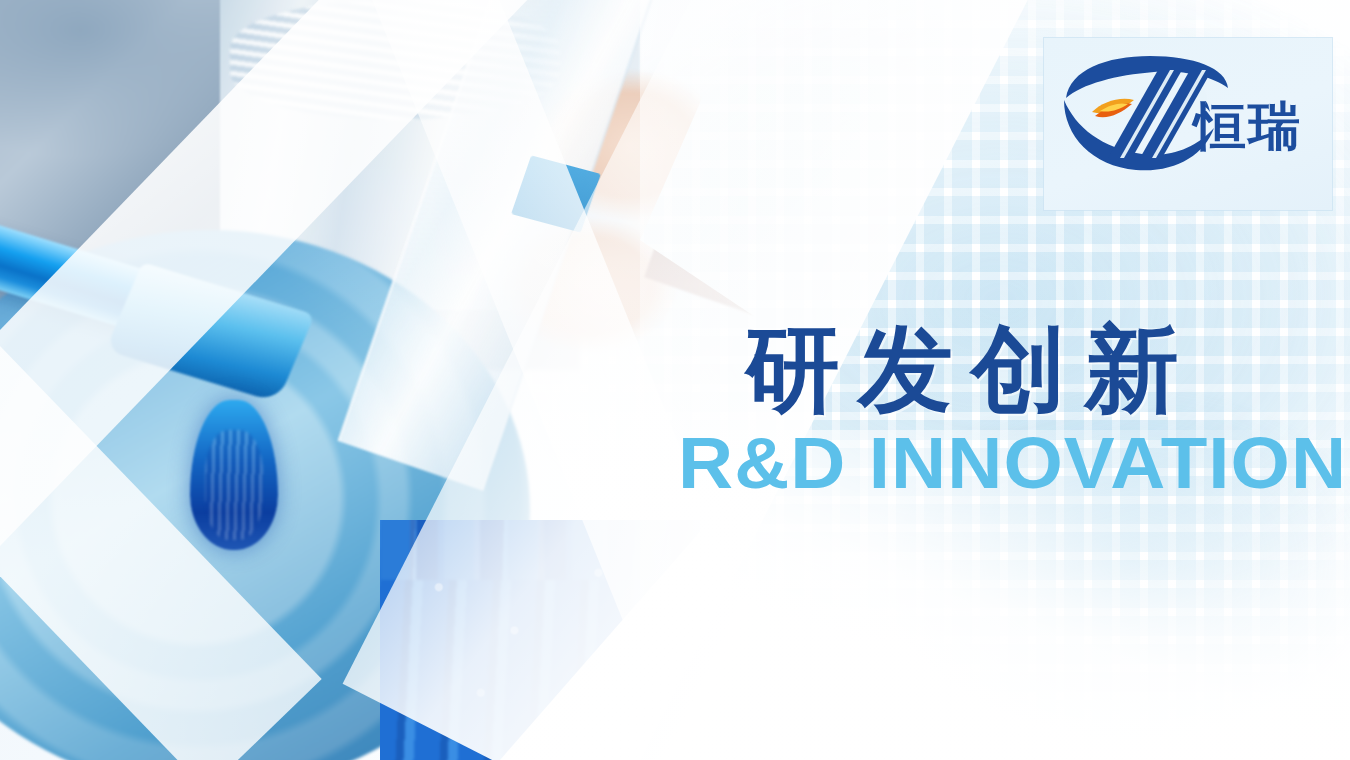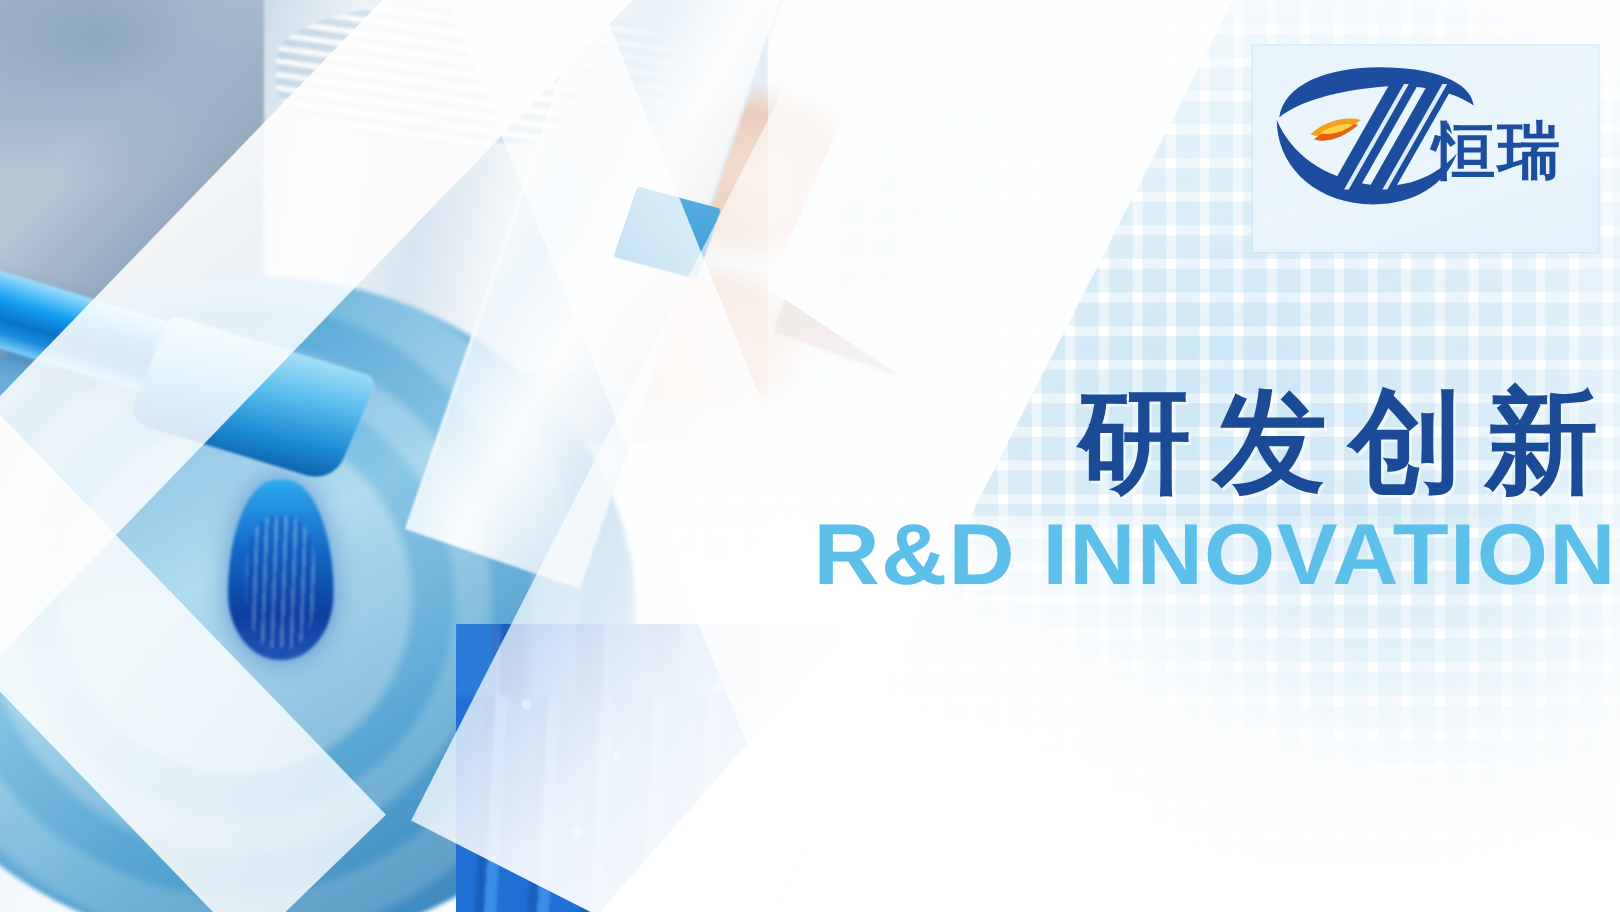--- a/index.html
+++ b/index.html
@@ -217,21 +217,20 @@
   }
   .title-cn{
     font-family:"Liberation Sans","DejaVu Sans",sans-serif;
     font-weight:bold;
     font-size:95px;
     line-height:1;
     color:#1b4a96;
     letter-spacing:18px;
     white-space:nowrap;
     text-shadow:2px 2px 0 rgba(255,255,255,.55);
-    text-align:right;
   }
   .title-en{
     margin-top:10px;
     margin-left:-67px;
     font-family:"Liberation Sans","DejaVu Sans",sans-serif;
     font-weight:bold;
     font-size:72px;
     line-height:1;
     color:#5cc0ea;
     letter-spacing:1px;

